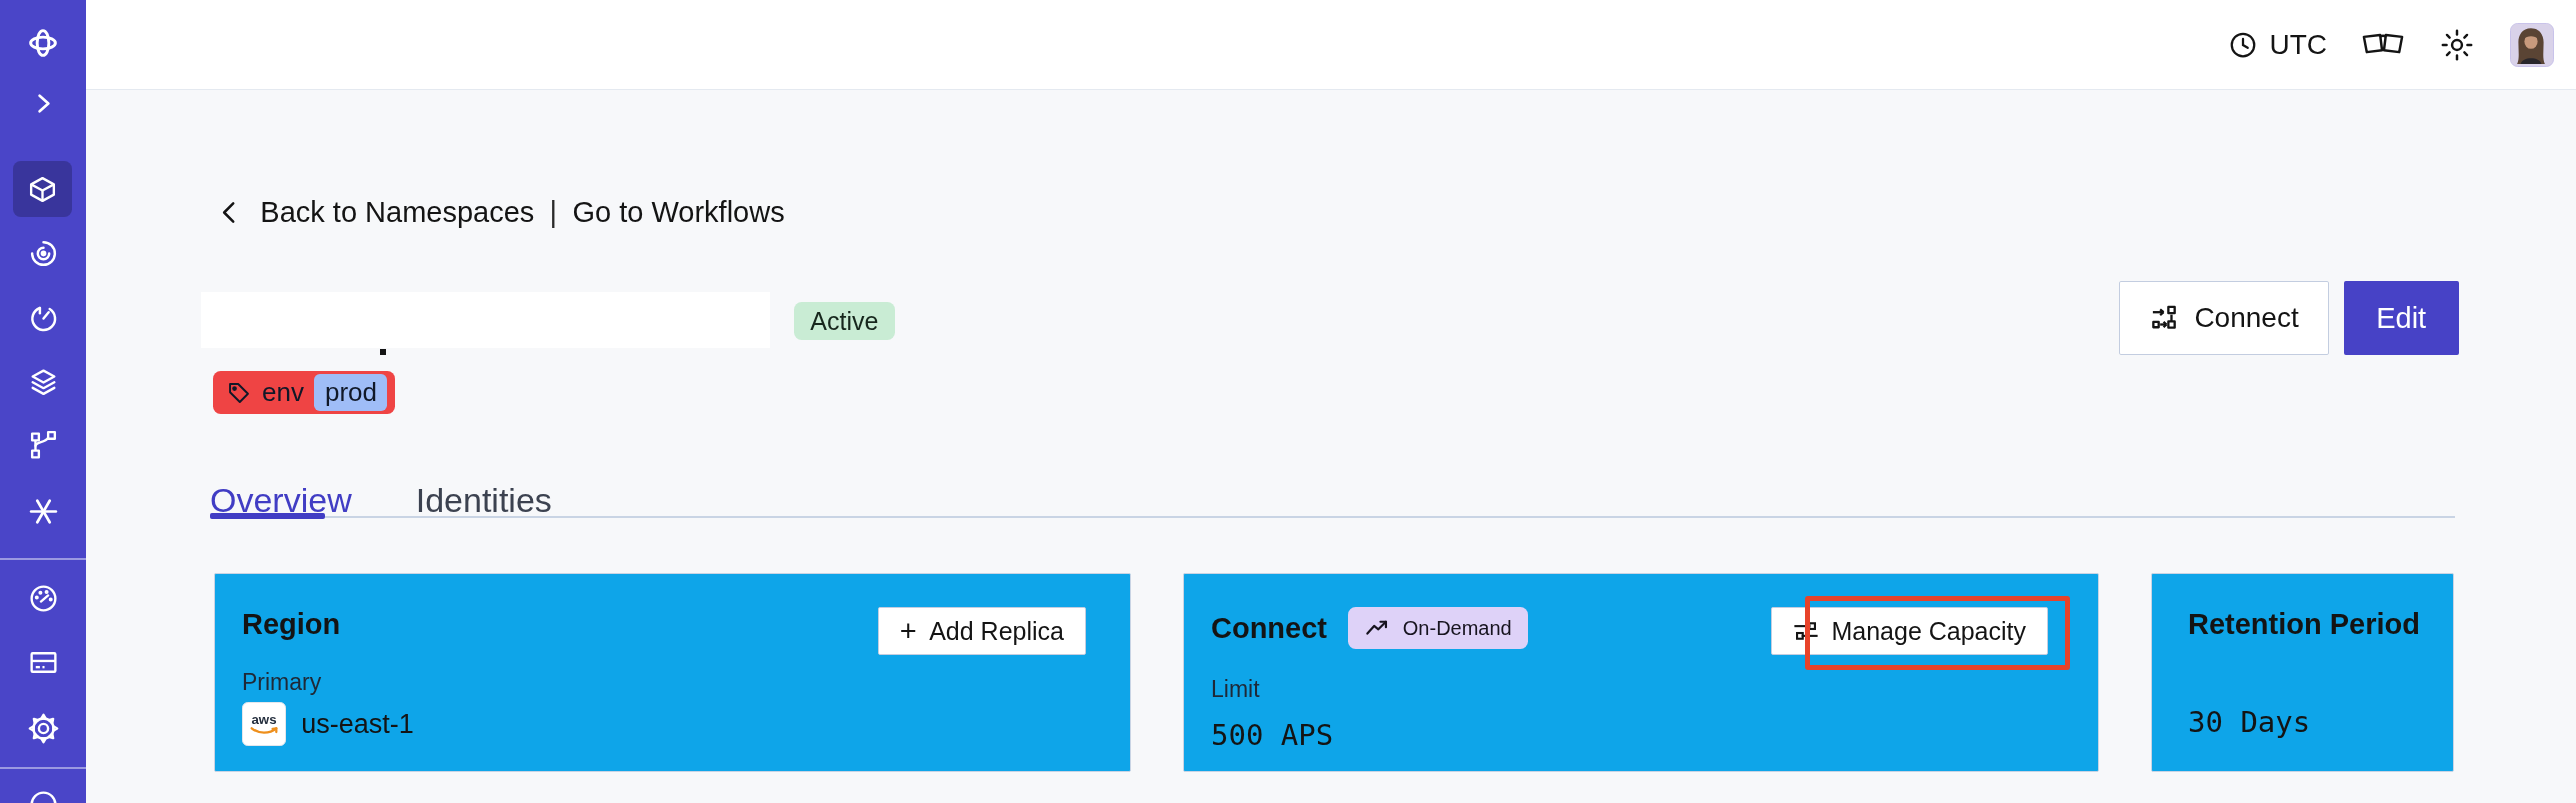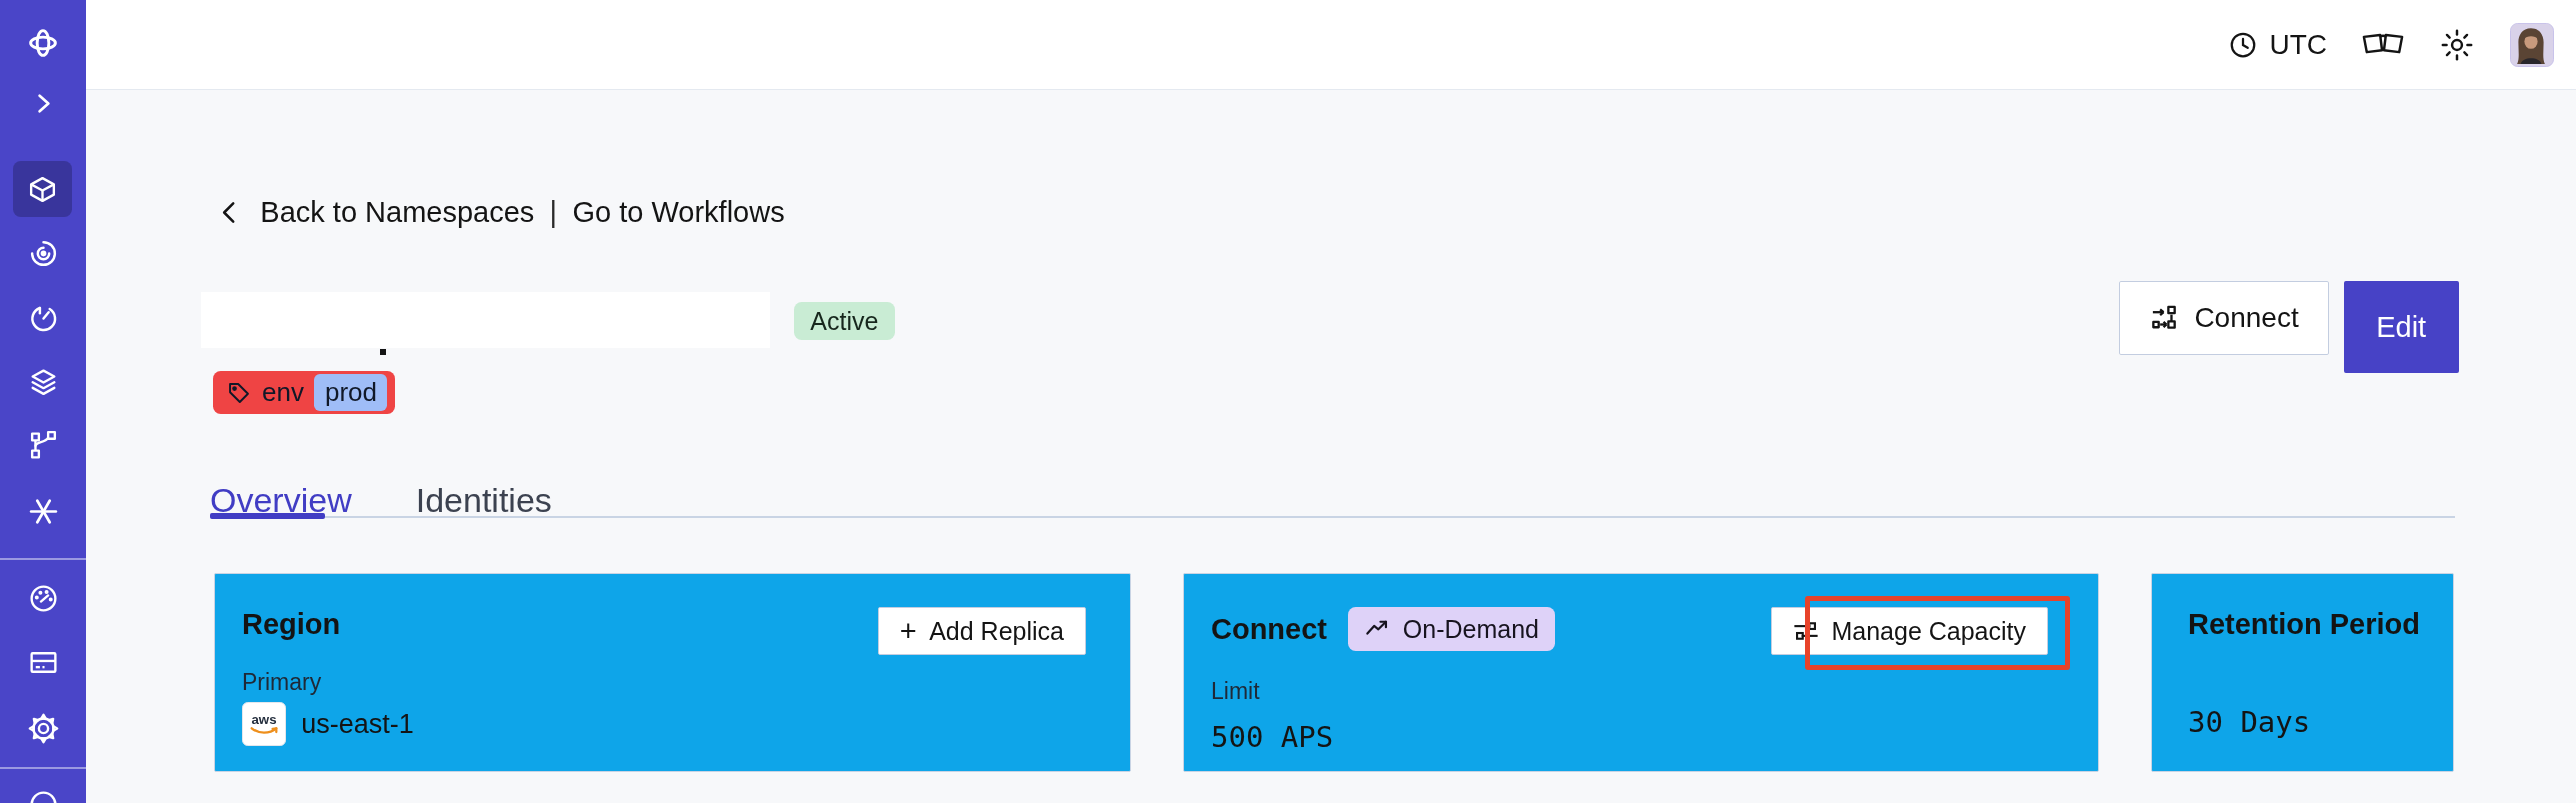--- a/index.html
+++ b/index.html
@@ -25,40 +25,40 @@
   .breadcrumb { position:absolute; left:130px; top:106px; display:flex; align-items:center; gap:15.3px; font-size:29px; font-weight:500; color:#141414; }
   .breadcrumb .crumb { cursor:pointer; }
   .bc-sep { font-weight:400; color:#2a2a2a; }
 
   .name-redacted { position:absolute; left:115px; top:202px; width:569px; height:56px; background:#ffffff; }
   .name-dot { position:absolute; left:294px; top:259px; width:5.8px; height:5.8px; background:#141414; }
   .badge-active { position:absolute; left:708px; top:212px; height:38px; display:flex; align-items:center; padding:0 16.3px; background:#c9ecd4; color:#17271d; border-radius:7.7px; font-size:25px; font-weight:500; }
 
   .actions { position:absolute; left:2024px; top:191px; display:flex; gap:15px;margin-left:9px; }
   .btn-outline { height:74px; display:flex; align-items:center; justify-content:center; gap:14.4px; background:#ffffff; border:1.9px solid #c3cde0; border-radius:1.9px; color:#141414; font-size:28px; font-weight:500; cursor:pointer; padding:0 29px; font-family:"Liberation Sans", sans-serif; }
-  .btn-primary { width:115px; height:92px; display:flex; align-items:center; justify-content:center; background:#4742c6; border:none; border-radius:1.9px; color:#ffffff; font-size:29px; cursor:pointer; font-family:"Liberation Sans", sans-serif; }
+  .btn-primary { width:115px; height:74px; display:flex; align-items:center; justify-content:center; background:#4742c6; border:none; border-radius:1.9px; color:#ffffff; font-size:29px; cursor:pointer; font-family:"Liberation Sans", sans-serif; }
 
   .tagchip { position:absolute; left:127px; top:281px; height:43px; display:flex; align-items:center; gap:10.5px; background:#ef4444; border-radius:7.7px; padding:0 7.7px 0 12.5px; color:#101828; font-size:26px; font-weight:500; }
   .tagchip .tagval { background:#9fbdf7; border-radius:5.8px; padding:2.9px 10.5px; }
 
   .tabs { position:absolute; left:124px; top:391px; display:flex; gap:64px; font-size:34px; font-weight:500; }
   .tab { cursor:pointer; padding-bottom:23px; }
   .tab.on { color:#413dc4; }
   .tab.off { color:#3c4250; }
   .tabline { position:absolute; left:124px; top:426px; width:2245px; height:1.9px; background:#c9d4e4; }
   .tabline-active { position:absolute; left:124px; top:423px; width:115px; height:5.8px; background:#413dc4; border-radius:1.9px; }
 
   
   .card { position:absolute; top:483px; height:199px; background:#0ea5e9; border:1.9px solid #c9d4e4; border-radius:1.9px; padding:33px 27px; }
   .card.c1 { left:128px; width:917px; }
   .card.c2 { left:1097px; width:916px; }
   .card.c3 { left:2065px; width:303px; padding-left:36px; }
   .card-titlerow { display:flex; align-items:center; gap:21px; }
   .card-title { font-size:29px; font-weight:600; color:#141414; line-height:35px; }
-  .badge-ondemand { display:flex; gap:11.5px; background:#ded2f8; border-radius:7.7px; padding:7.7px 16.3px; font-size:25px; font-weight:500; color:#17141f; }
+  .badge-ondemand { display:flex; align-items:center; gap:11.5px; background:#ded2f8; border-radius:7.7px; padding:7.7px 16.3px; font-size:20px; font-weight:500; color:#17141f; }
   .card-label { font-size:23px; color:#1f2937; margin-top:27px; }
   .mono-val { font-family:"DejaVu Sans Mono", monospace; font-size:29px; color:#141414; margin-top:15px; }
   .c3 .mono-val { margin-top:63px; }
   .region-row { display:flex; align-items:center; gap:15.3px; margin-top:6px; }
   .aws-badge { width:44px; height:44px; background:#ffffff; border:1.9px solid #e3e6ec; border-radius:5.8px; display:flex; align-items:center; justify-content:center; }
   .region-name { font-size:27px; color:#141414; }
   .card-btn { position:absolute; top:33px; right:44px; height:48px; display:flex; align-items:center; gap:12.5px; background:#ffffff; border:1.9px solid #c3cde0; border-radius:1.9px; font-size:25px; color:#141414; padding:0 21px; cursor:pointer; font-family:"Liberation Sans", sans-serif; }
   .highlight-box { position:absolute; left:621px; top:22px; width:265px; height:74px; border:5.8px solid #e8432a; border-radius:2.9px; pointer-events:none; }
   .c2 .card-btn { right:50px; }
 </style>

